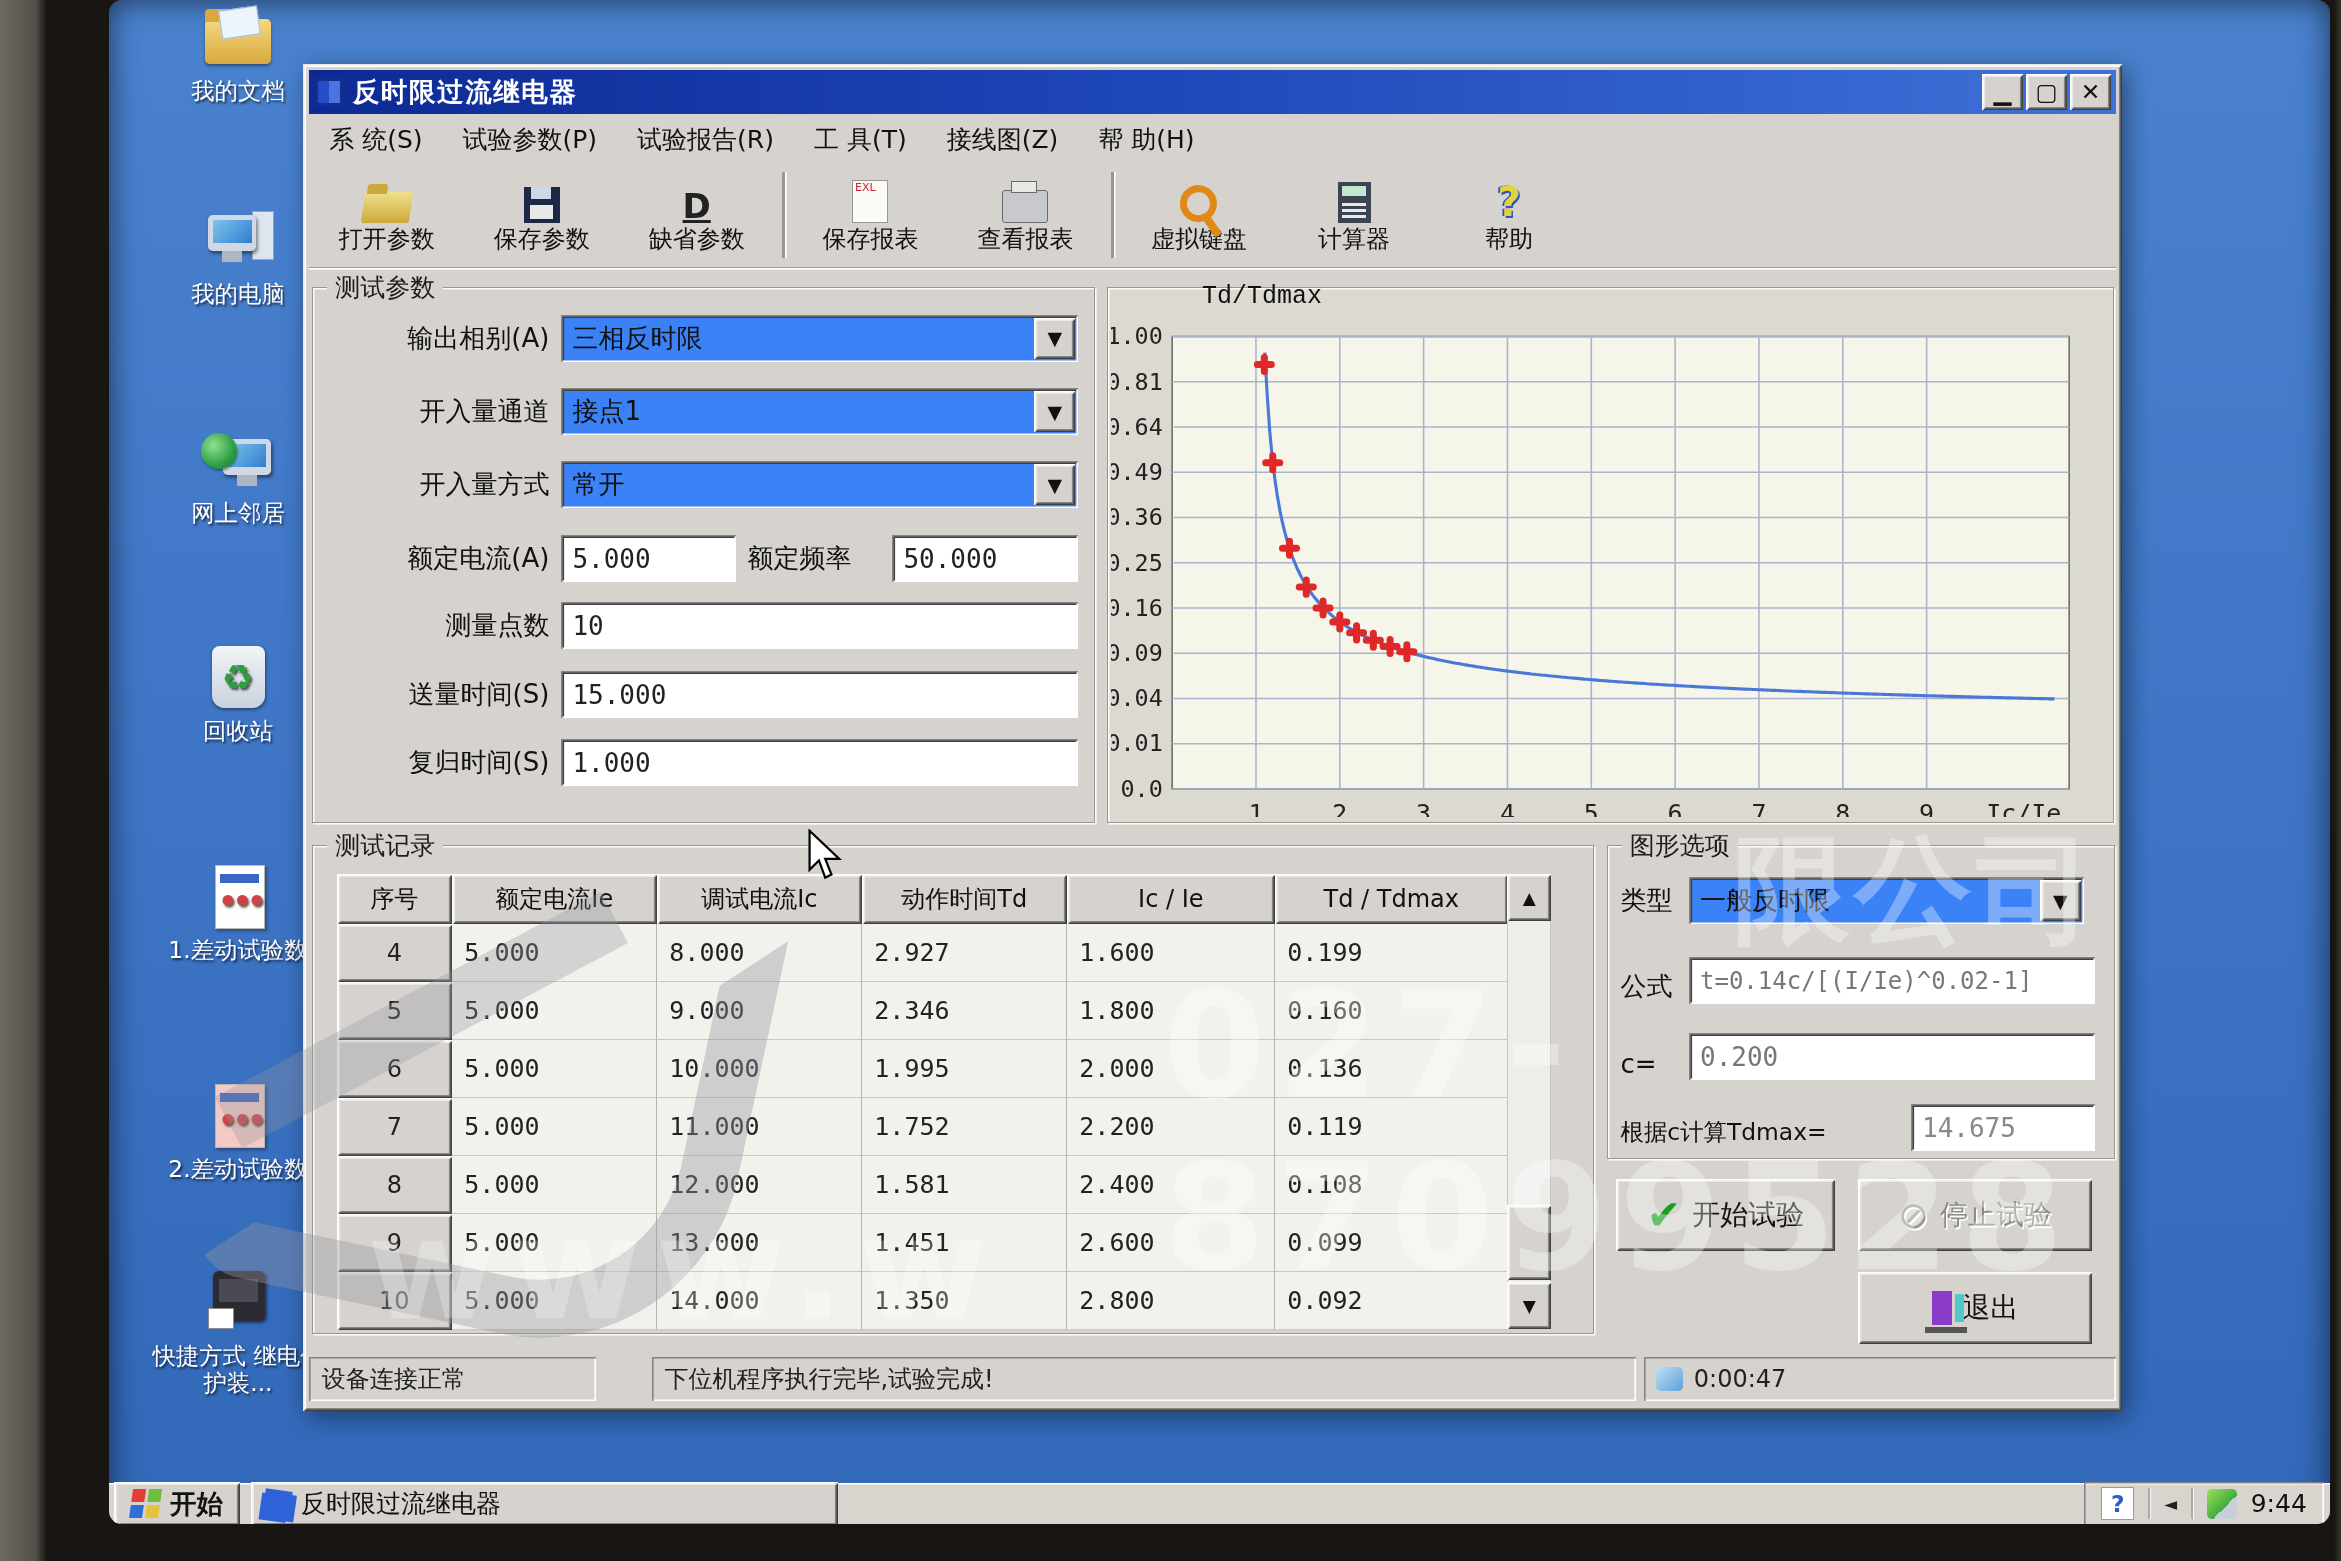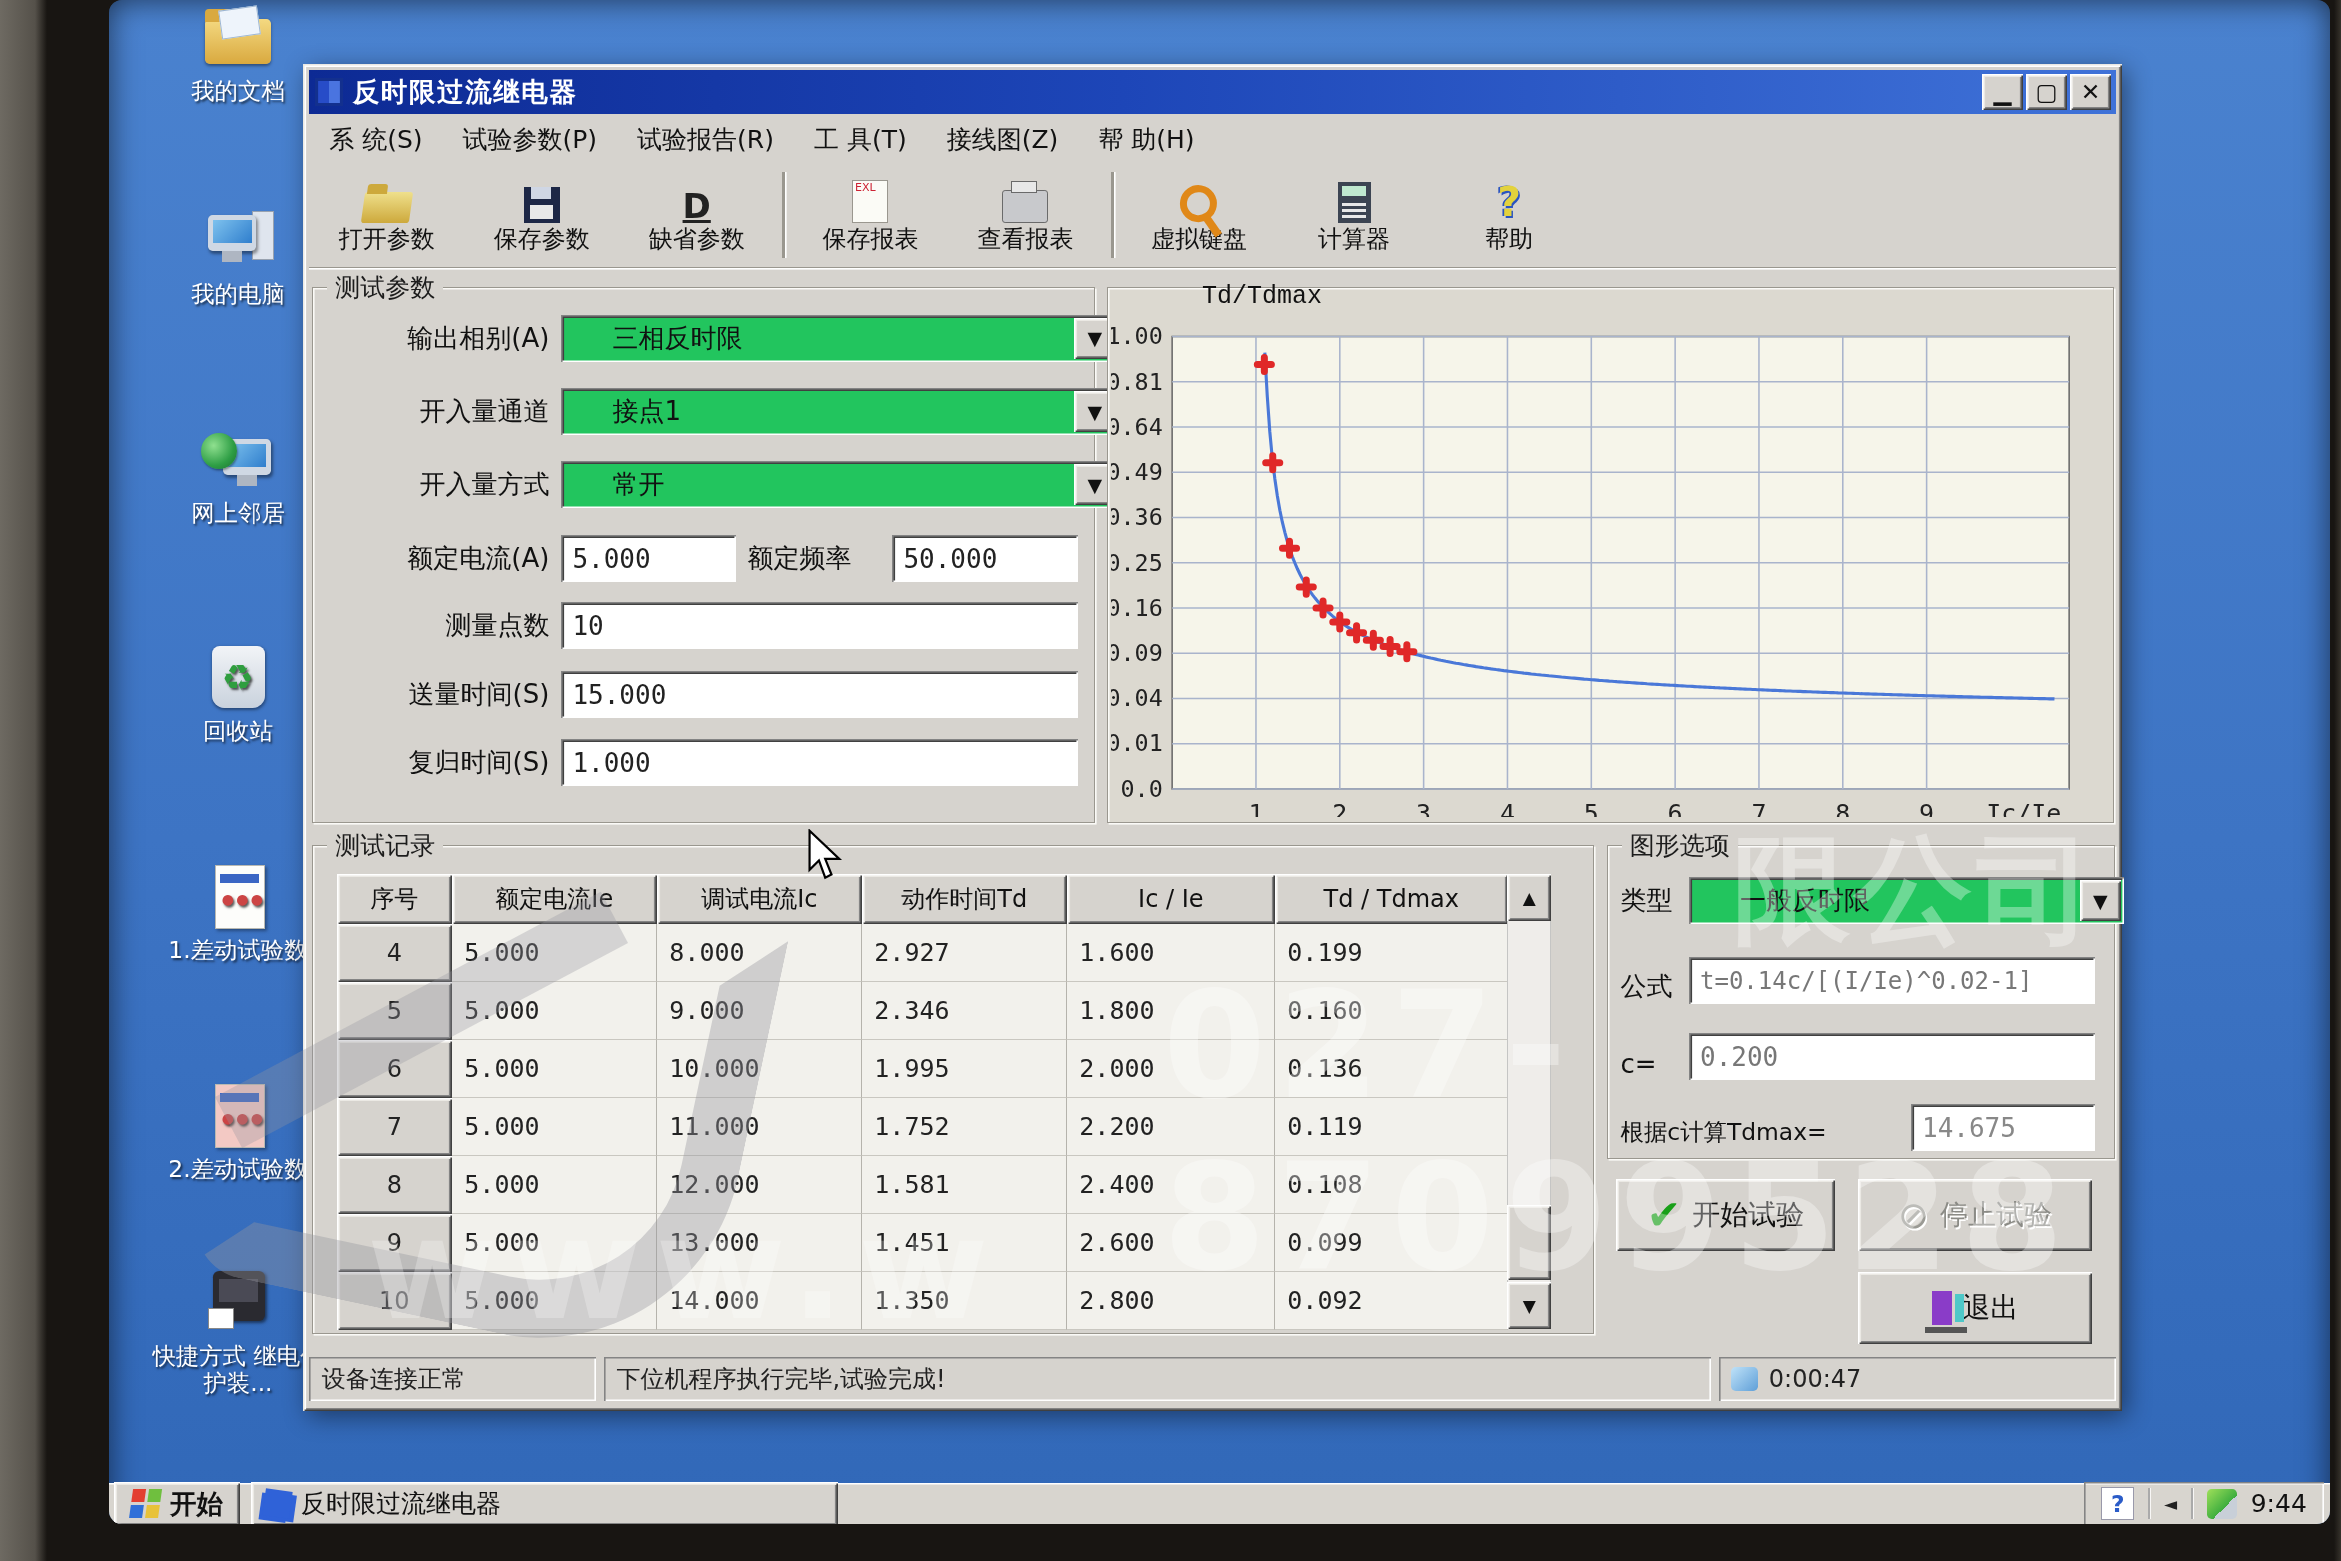--- a/index.html
+++ b/index.html
@@ -71,21 +71,21 @@
   .mi-key{width:23.4px;height:23.4px;border:7.8px solid #e08818;border-radius:50%;position:relative;transform:rotate(-35deg);}
   .mi-key:before{content:"";position:absolute;left:6.2px;top:26.5px;width:7.8px;height:22px;background:#e08818;}
   .mi-calc{width:33px;height:41px;background:#3c4452;position:relative;}
   .mi-calc:before{content:"";position:absolute;left:4.7px;top:4.7px;right:4.7px;height:9.4px;background:#bfe8cf;}
   .mi-calc:after{content:"";position:absolute;left:4.7px;bottom:4.7px;right:4.7px;height:19px;
      background:repeating-linear-gradient(0deg,#e8e8e8 0 3.1px,#3c4452 3.1px 6.2px),repeating-linear-gradient(90deg,#e8e8e8 0 6.2px,#3c4452 6.2px 9.4px);}
   .mi-help{font-size:41px;font-weight:bold;color:#e3d23c;text-shadow:1.6px 1.6px 0 #2a54c0, -1.6px 0 0 #2a54c0;}
   
   .frow{position:absolute;height:47px;display:flex;align-items:center;}
   .flabel{font-size:26px;color:#111;}
-  .combo{position:absolute;height:47px;background:#22c55e;box-shadow:inset 1.6px 1.6px 0 #848484,inset -1.6px -1.6px 0 #fff,inset 3.1px 3.1px 0 #404040;display:flex;align-items:center;padding-left:40px;}
+  .combo{position:absolute;height:47px;background:#3b82f6;box-shadow:inset 1.6px 1.6px 0 #848484,inset -1.6px -1.6px 0 #fff,inset 3.1px 3.1px 0 #404040;display:flex;align-items:center;}
   .combo .cval{flex:1;font-size:26px;padding-left:11px;color:#111;}
   .combo .cbtn{width:41px;height:41px;margin-right:3.1px;display:flex;align-items:center;justify-content:center;font-size:19px;color:#111;}
   .tinput{position:absolute;height:47px;background:#fff;box-shadow:inset 1.6px 1.6px 0 #848484,inset -1.6px -1.6px 0 #fff,inset 3.1px 3.1px 0 #404040;display:flex;align-items:center;font-size:26px;color:#222;padding-left:11px;font-family:"DejaVu Sans Mono","DejaVu Sans",monospace,sans-serif;}
   
   .rec-table{position:absolute;left:23.4px;top:28px;}
   .rec-table .hrow,.rec-table .drow{display:flex;}
   .hcell{height:50px;display:flex;align-items:center;justify-content:center;font-size:24px;color:#111;}
   .ncell{height:58px;display:flex;align-items:center;justify-content:center;font-size:24px;color:#222;}
   .dcell{height:58px;background:#f2f1ec;border-right:1.6px solid #b5b3ac;border-bottom:1.6px solid #c9c7c0;display:flex;align-items:center;font-size:25px;color:#222;padding-left:12.5px;box-sizing:border-box;font-family:"DejaVu Sans Mono","DejaVu Sans",monospace,sans-serif;}
   .scrollbar{position:absolute;width:44px;background:#efedea;box-shadow:inset 0 0 0 0.8px #bbb;}
@@ -474,21 +474,21 @@
       <span class="nosign">⊘</span>
       <span>停止试验</span>
     </div>
     <div class="pushbtn raised" style="left:1555px;top:1208px;width:234px;height:72px;">
       <span class="exit-ico"></span>
       <span>退出</span>
     </div>
 
     <div class="statusbar">
       <div class="spanel" style="width:287px;">设备连接正常</div>
-      <div class="spanel" style="width:1107px;">下位机程序执行完毕,试验完成!</div>
+      <div class="spanel" style="width:984px;margin-left:48px;">下位机程序执行完毕,试验完成!</div>
       <div class="spanel" style="flex:1;">
         <span class="msg-ico"></span>
         <span>0:00:47</span>
       </div>
     </div>
   </div>
 
   <div class="wm-swoosh" style="left:117px;top:882px;"></div>
   <div class="wm-slash" style="left:94px;top:991px;"></div>
   <div class="wm" style="left:1624px;top:812px;font-size:117px;">限公司</div>

